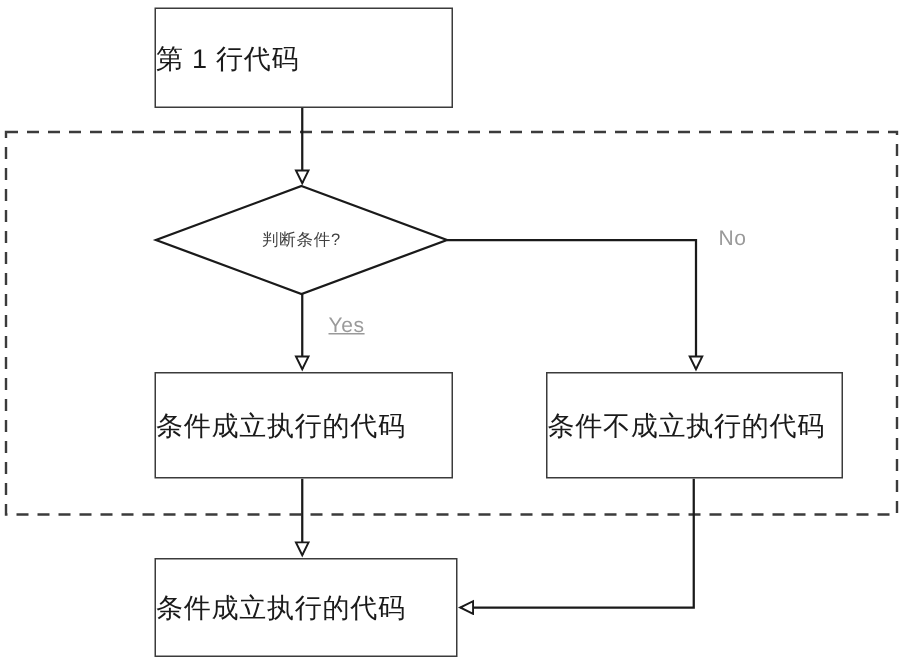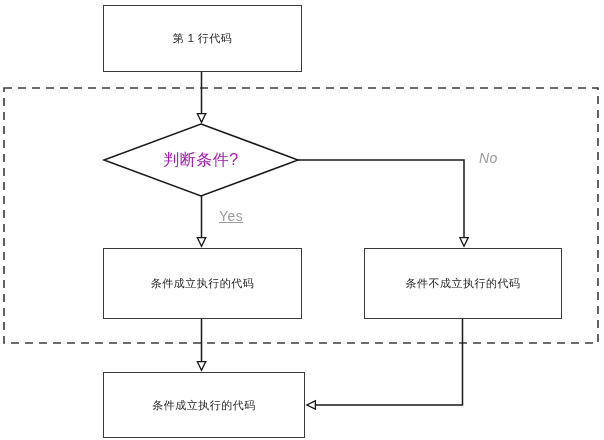--- a/index.html
+++ b/index.html
@@ -24,37 +24,37 @@
     width: 604px;
     height: 440px;
   }
   .node-box {
     position: absolute;
     box-sizing: border-box;
     border: 1.6px solid #3b3b3b;
     background: #ffffff;
     display: flex;
     align-items: center;
-    justify-content: center;
+    justify-content: flex-start;
     color: #1a1a1a;
-    font-size: 11px;
+    font-size: 18px;
     letter-spacing: 0.5px;
     white-space: nowrap;
   }
   .edge-label {
     position: absolute;
     color: #9a9a9a;
     font-size: 14px;
     letter-spacing: 0.4px;
     white-space: nowrap;
   }
   .diamond-label {
     position: absolute;
-    color: #a21caf;
-    font-size: 16px;
+    color: #404040;
+    font-size: 11px;
     letter-spacing: 0.5px;
     white-space: nowrap;
     transform: translate(-50%, -50%);
   }
 </style>
 </head>
 <body>
 
 <div id="canvas">
 
@@ -92,15 +92,15 @@
 
   <div class="node-box" style="left:364px; top:248px; width:198px; height:71px;">
     <span>条件不成立执行的代码</span>
   </div>
 
   <div class="node-box" style="left:103px; top:372px; width:202px; height:66px;">
     <span>条件成立执行的代码</span>
   </div>
 
   <div class="edge-label" style="left:219px; top:208px;text-decoration:underline;">Yes</div>
-  <div class="edge-label" style="left:479px; top:150px;font-style:italic;">No</div>
+  <div class="edge-label" style="left:479px; top:150px;">No</div>
 
 </div>
 
 </body></html>

